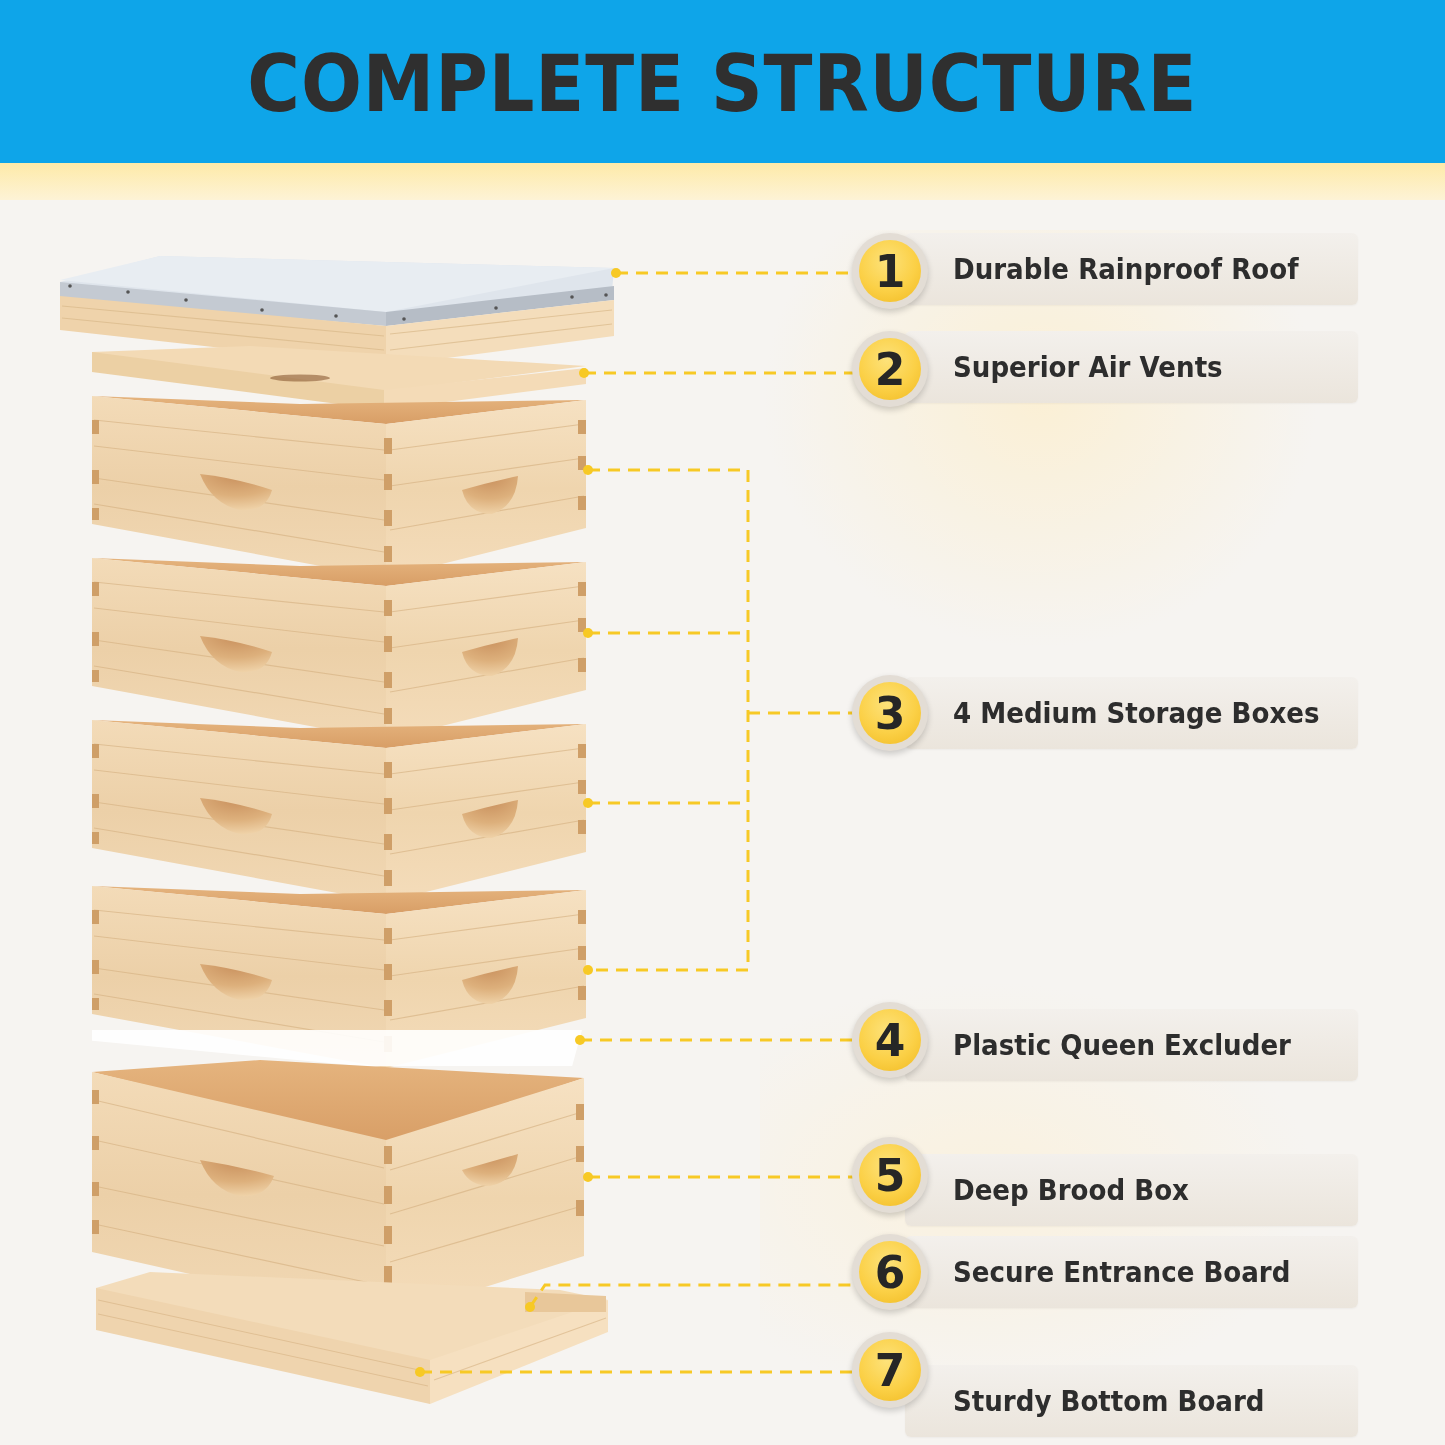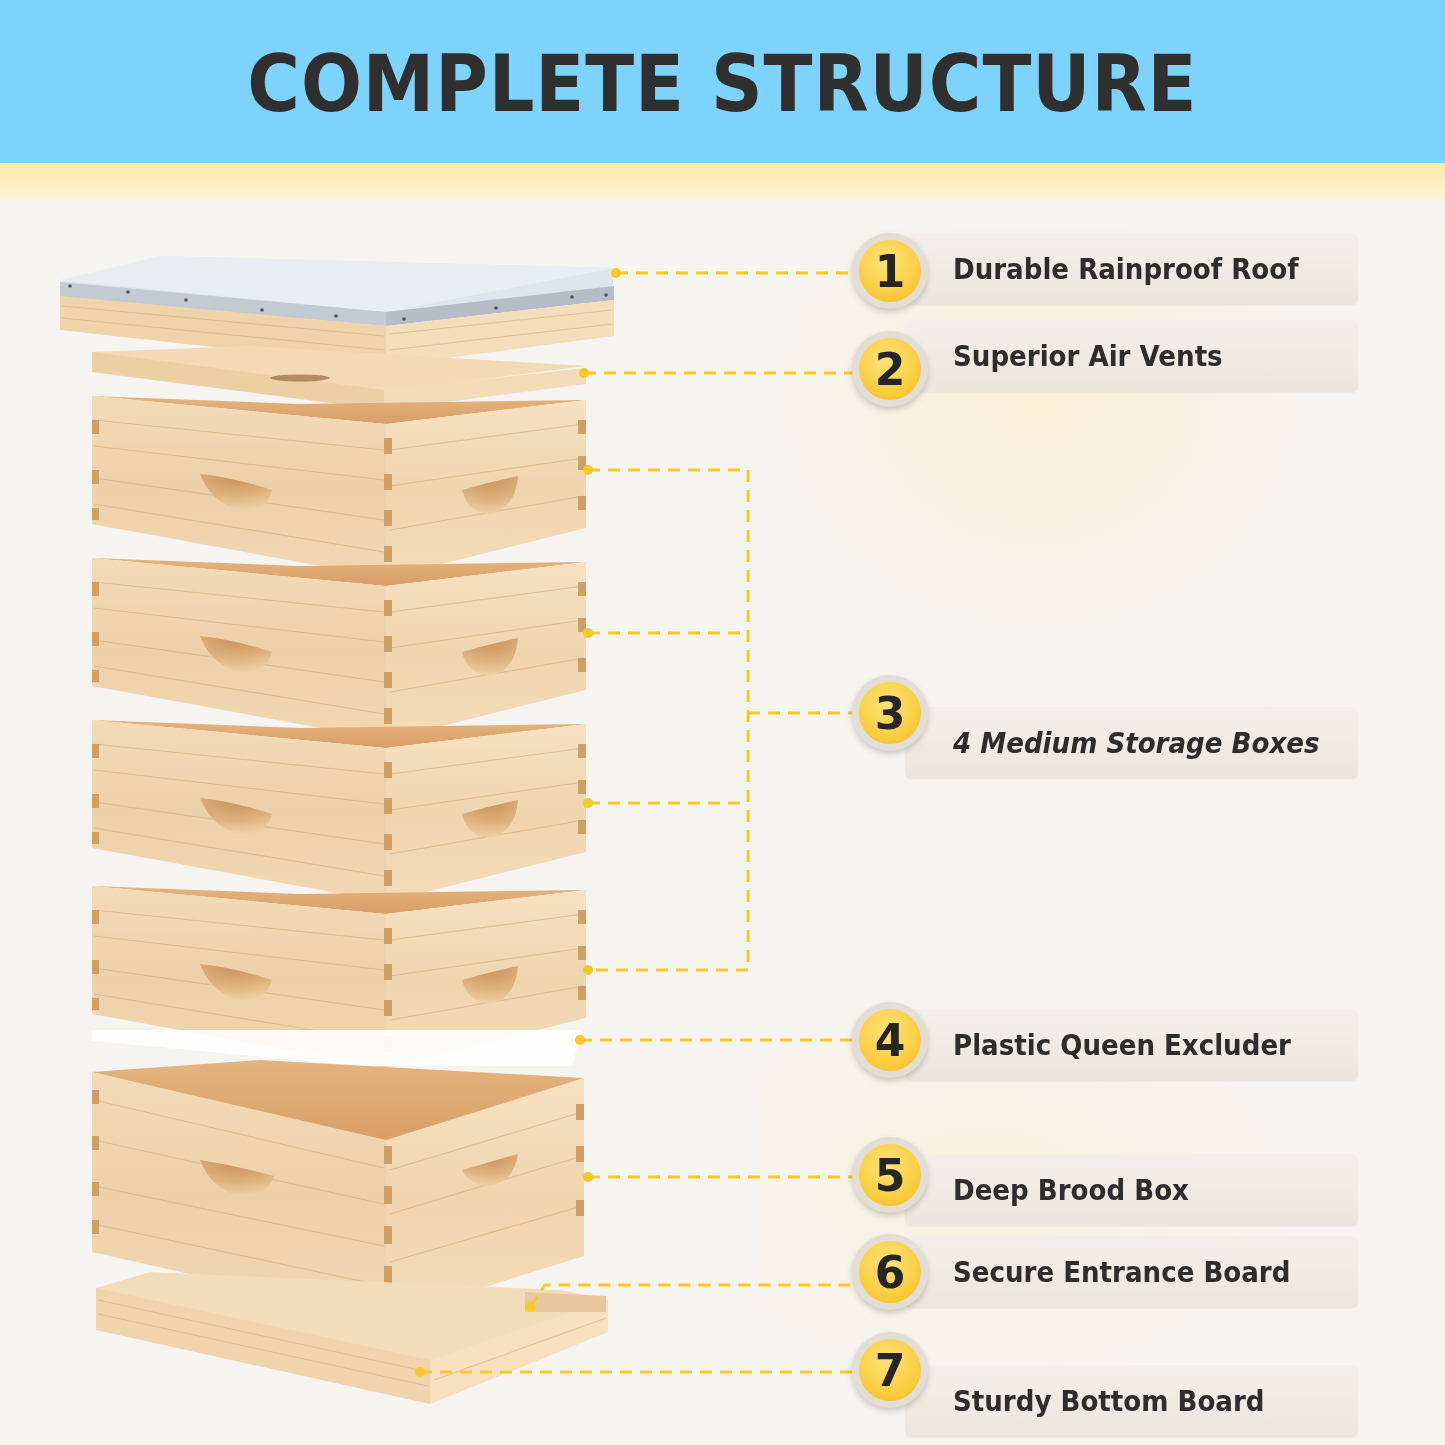--- a/index.html
+++ b/index.html
@@ -1,17 +1,17 @@
 <!DOCTYPE html>
 <html><head>
 <meta charset="utf-8">
 <style>
   html,body{margin:0;padding:0;}
   body{width:1445px;height:1445px;position:relative;overflow:hidden;background:#f6f4f1;font-family:"DejaVu Sans","Liberation Sans",sans-serif;}
-  .banner{position:absolute;left:0;top:0;width:1445px;height:163px;background:#7dd3fc;display:flex;align-items:center;justify-content:center;}
+  .banner{position:absolute;left:0;top:0;width:1445px;height:163px;background:#0ea5e9;display:flex;align-items:center;justify-content:center;}
   .banner-fade{position:absolute;left:0;top:163px;width:1445px;height:37px;background:linear-gradient(#feeaa8,#fdf3d6);}
   .title{font-family:"DejaVu Sans",sans-serif;font-weight:bold;font-size:78px;letter-spacing:1px;color:#2f2f2f;margin-top:4px;transform:scaleX(0.92);}
   .glow{position:absolute;left:760px;top:230px;width:560px;height:420px;background:radial-gradient(ellipse at 50% 40%,rgba(255,236,190,.55),rgba(246,244,241,0) 70%);}
   .glow2{position:absolute;left:760px;top:980px;width:560px;height:420px;background:radial-gradient(ellipse at 40% 50%,rgba(255,238,200,.45),rgba(246,244,241,0) 70%);}
 
   
   .hive{position:absolute;left:0;top:0;width:640px;height:1445px;}
   .part{position:absolute;}
   .excluder{background:rgba(255,255,255,.9);}
 
@@ -201,28 +201,28 @@
   </g>
 </svg>
 
 <div class="label" style="top:233px;text-decoration:underline;">
   <span class="label-text">Durable Rainproof Roof</span>
 </div>
 <div class="badge" style="top:233px;">
   <div class="badge-inner">1</div>
 </div>
 
-<div class="label" style="top:320px;">
+<div class="label" style="top:331px;">
   <span class="label-text">Superior Air Vents</span>
 </div>
 <div class="badge" style="top:331px;">
   <div class="badge-inner">2</div>
 </div>
 
-<div class="label" style="top:707px;font-style:italic;">
+<div class="label" style="top:677px;">
   <span class="label-text">4 Medium Storage Boxes</span>
 </div>
 <div class="badge" style="top:675px;">
   <div class="badge-inner">3</div>
 </div>
 
 <div class="label" style="top:1009px;">
   <span class="label-text">Plastic Queen Excluder</span>
 </div>
 <div class="badge" style="top:1002px;">

